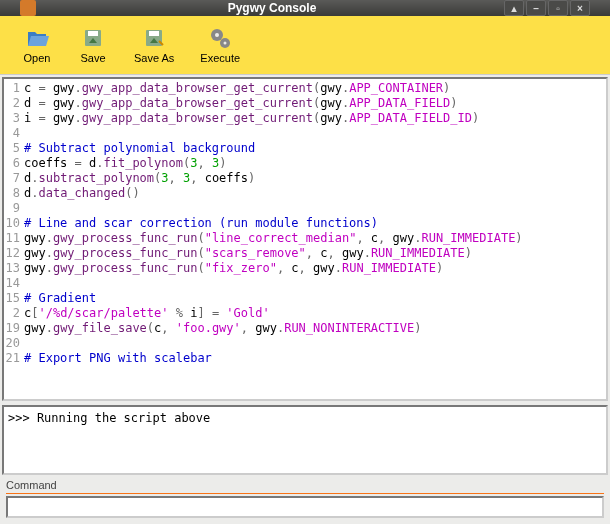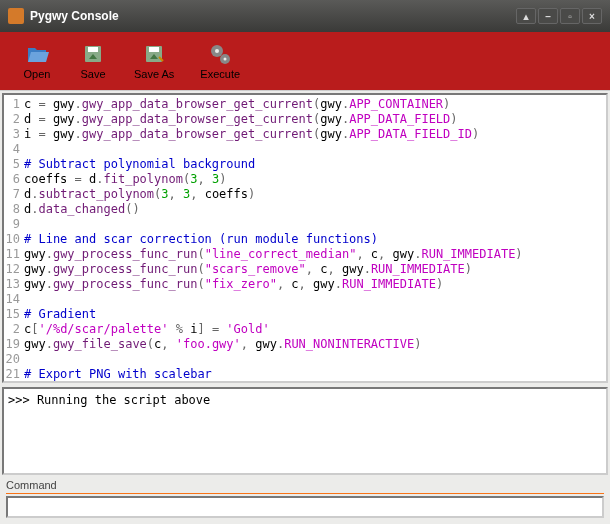--- a/index.html
+++ b/index.html
@@ -7,42 +7,43 @@
   font-family: sans-serif;
   font-size: 12px;
   background: #ececea;
   width: 610px;
   height: 524px;
   overflow: hidden;
   display: flex;
   flex-direction: column;
 }
 .titlebar {
-  height: 32px;
+  height: 16px;
   background: linear-gradient(to bottom, #5a5a58, #3a3a38);
   color: #fff;
   display: flex;
   align-items: center;
-  padding: 0 8px;
+  padding: 0 20px;
   font-weight: bold;
   font-size: 12px;
+  text-align: center;
 }
 .titlebar .icon { width: 16px; height: 16px; background: #d47a2a; border-radius: 2px; margin-right: 6px; }
 .titlebar .title { flex: 1; }
 .titlebar .winbtn {
   width: 20px; height: 16px; margin-left: 2px;
   background: #4a4a48; border: 1px solid #666; border-radius: 2px;
   display: flex; align-items: center; justify-content: center;
   color: #ddd; font-size: 10px; cursor: pointer;
 }
 .toolbar {
   display: flex;
   padding: 6px 12px;
   gap: 6px;
-  background: #b91c1c;
+  background: #fde047;
   border-bottom: 1px solid #ccc;
 }
 .toolbtn {
   display: flex;
   flex-direction: column;
   align-items: center;
   padding: 4px 10px;
   cursor: pointer;
   border-radius: 3px;
   min-width: 50px;
@@ -63,21 +64,21 @@
 .code-line { display: flex; white-space: pre; }
 .lineno { width: 20px; text-align: right; color: #999; padding-right: 4px; user-select: none; flex-shrink: 0; }
 .code-line .code { flex: 1; }
 .fn { color: #701a75; }
 .num { color: #00a000; }
 .str { color: #c000c0; }
 .const { color: #c000c0; }
 .cmt { color: #0000cc; }
 .op { color: #666; }
 .output-area {
-  height: 88px;
+  height: 70px;
   background: #fff;
   border: 2px inset #ccc;
   margin: 2px;
   padding: 4px;
   font-family: monospace;
   font-size: 12px;
   overflow: auto;
 }
 .cmd-section { padding: 2px 6px 6px 6px; }
 .cmd-label { font-size: 11px; color: #444; display: block; margin-bottom: 2px; border-bottom: 1px solid #f97316; padding-bottom: 2px; }

